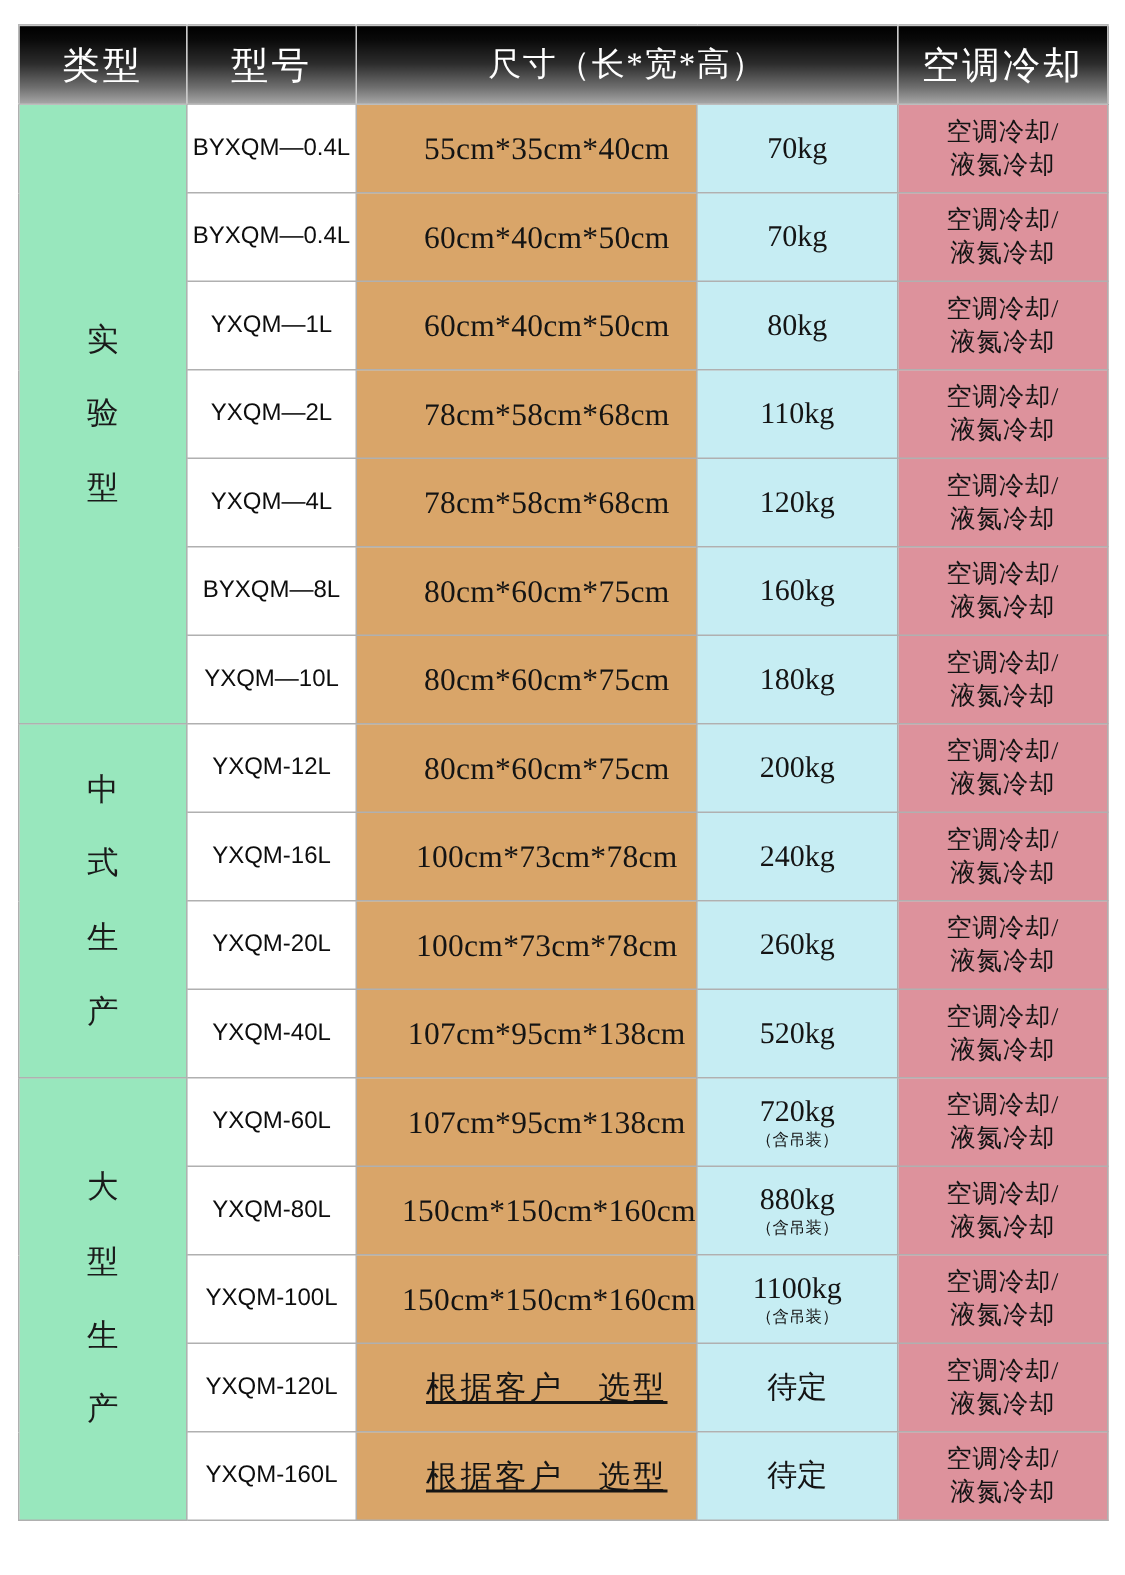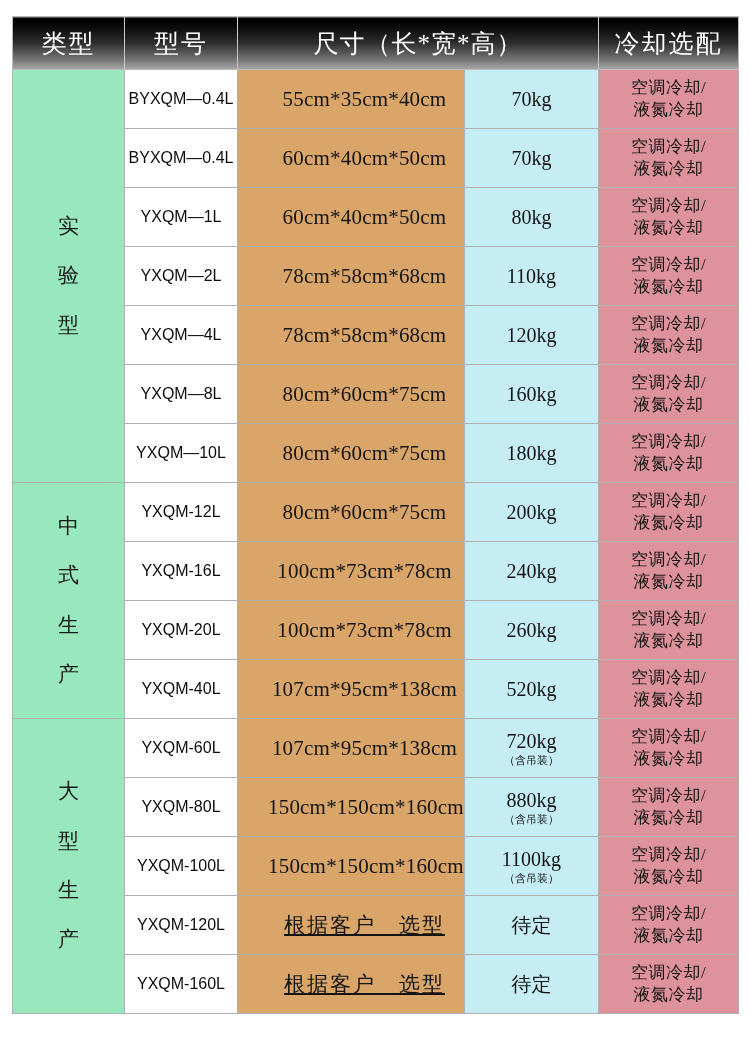--- a/index.html
+++ b/index.html
@@ -38,21 +38,21 @@
     font-size: 25px;
     letter-spacing: 2px;
     text-align: center;
     vertical-align: middle;
     border-right: 1px solid #c9c9c9;
     border-bottom: 1px solid #bdbdbd;
     padding: 0 2px;
     white-space: nowrap;
   }
   thead th:last-child { border-right: none; }
-  thead th.th-dim { font-size: 25px; letter-spacing: 1px; }
+  thead th.th-dim { font-size: 22px; letter-spacing: 1px; }
 
   tbody td {
     border: 1px solid #b0b0b0;
     text-align: center;
     vertical-align: middle;
     padding: 0 3px;
     height: 59px;
     box-sizing: border-box;
     color: #111111;
   }
@@ -123,21 +123,21 @@
         <col class="c-model">
         <col class="c-dim">
         <col class="c-weight">
         <col class="c-cool">
     </colgroup>
     <thead>
       <tr>
         <th class="th-type">类型</th>
         <th class="th-model">型号</th>
         <th class="th-dim" colspan="2">尺寸（长*宽*高）</th>
-        <th class="th-cool">冷却选配</th>
+        <th class="th-cool">空调冷却</th>
       </tr>
     </thead>
     <tbody id="table-body">
         <tr>
           <td class="cell-type" rowspan="7">
             <span class="type-vertical">
               <span>实</span>
               <span>验</span>
               <span>型</span>
             </span>
@@ -180,21 +180,21 @@
         <tr>
           <td class="cell-model">YXQM—4L</td>
           <td class="cell-dim">78cm*58cm*68cm</td>
           <td class="cell-weight"><span>120kg</span></td>
           <td class="cell-cool">
             <span class="ln">空调冷却/</span>
             <span class="ln">液氮冷却</span>
           </td>
         </tr>
         <tr>
-          <td class="cell-model">YXQM—8L</td>
+          <td class="cell-model">BYXQM—8L</td>
           <td class="cell-dim">80cm*60cm*75cm</td>
           <td class="cell-weight"><span>160kg</span></td>
           <td class="cell-cool">
             <span class="ln">空调冷却/</span>
             <span class="ln">液氮冷却</span>
           </td>
         </tr>
         <tr>
           <td class="cell-model">YXQM—10L</td>
           <td class="cell-dim">80cm*60cm*75cm</td>

